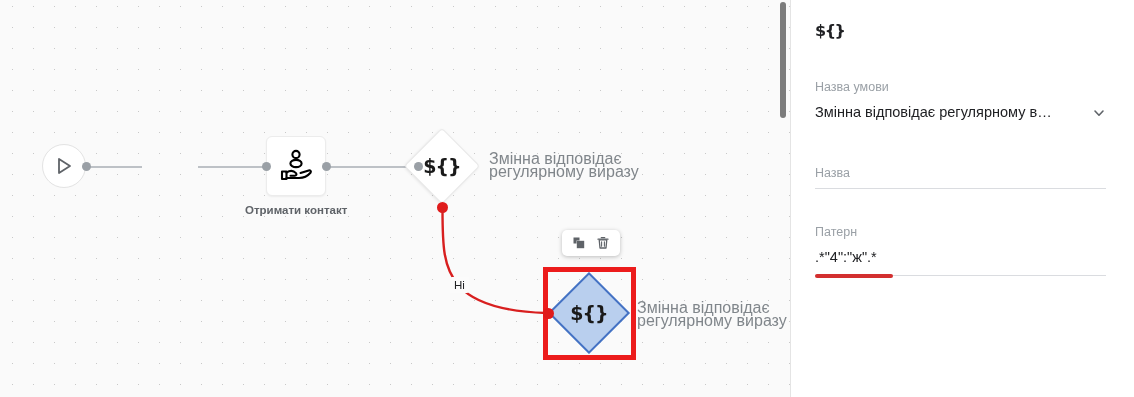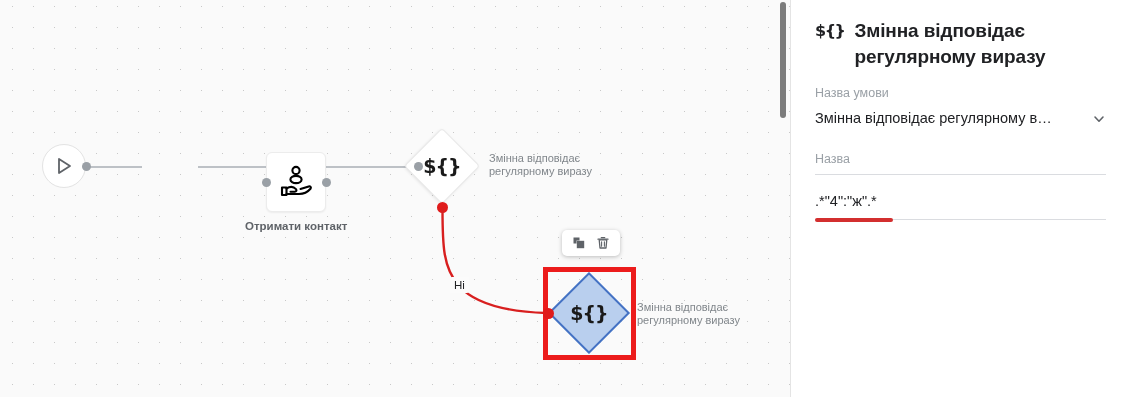--- a/index.html
+++ b/index.html
@@ -97,21 +97,21 @@
     position: absolute;
     font-family: "DejaVu Sans", sans-serif;
     font-weight: 700;
     font-size: 19px;
     color: #1a1a1a;
     letter-spacing: -1px;
     pointer-events: none;
   }
   .side-caption {
     position: absolute;
-    font-size: 11px;
+    font-size: 16px;
     line-height: 13px;
     color: #80868b;
     white-space: nowrap;
   }
 
   
   .selected-frame {
     position: absolute;
     border: 5px solid #ec1c1c;
     background: transparent;
@@ -190,21 +190,21 @@
     flex: 0 0 auto;
   }
   .panel-title {
     font-size: 19px;
     font-weight: 700;
     color: #202124;
     line-height: 26px;
     letter-spacing: -0.1px;
   }
 
-  .field { margin-top: 16px; position: relative; }
+  .field { margin-top: 36px; position: relative; }
   .field-label {
     font-size: 12.5px;
     color: #9aa0a6;
     margin-bottom: 8px;
     display: block;
   }
   .field-value {
     font-size: 14.5px;
     color: #202124;
     line-height: 20px;
@@ -252,21 +252,21 @@
     <div class="node-abs" style="left:42px; top:144px;">
       <div class="start-node">
         <svg class="play-tri" width="20" height="20" viewBox="0 0 20 20">
           <path d="M5 3 L16 10 L5 17 Z" fill="none" stroke="#5f6368" stroke-width="1.8" stroke-linejoin="round"></path>
         </svg>
       </div>
       <div class="port" style="left:40px; top:17.5px;"></div>
     </div>
 
 
-    <div class="node-abs" style="left:266px; top:152px;font-weight:bold;">
+    <div class="node-abs" style="left:266px; top:136px;font-weight:bold;">
       <div class="box-node">
         <svg width="38" height="38" viewBox="0 0 38 38">
           <circle cx="19" cy="7.5" r="3.6" fill="none" stroke="#000" stroke-width="2.1"></circle>
           <ellipse cx="19" cy="16.5" rx="5.6" ry="3.6" fill="none" stroke="#000" stroke-width="2.1"></ellipse>
           <path d="M5 24.5 h4.5 v7.5 H5 z" fill="none" stroke="#000" stroke-width="2.1" stroke-linejoin="round"></path>
           <path d="M9.5 25.5 c4-2.5 7.5-1.5 9.5 0.6 c1 1.1 0.3 2.6-1.2 2.6 h-4.3" fill="none" stroke="#000" stroke-width="2.1" stroke-linecap="round" stroke-linejoin="round"></path>
           <path d="M9.5 31 h12.5 c5 0 9-2.3 11.5-5.2 c1-1.2-0.2-2.9-1.8-2.4 l-8.2 2.6" fill="none" stroke="#000" stroke-width="2.1" stroke-linecap="round" stroke-linejoin="round"></path>
         </svg>
       </div>
       <div class="port" style="left:-4.5px; top:25.5px;"></div>
@@ -321,39 +321,39 @@
 
     <div class="canvas-scrollbar"></div>
   </div>
 
   <div class="divider"></div>
 
   <div class="panel">
 
     <div class="panel-header">
       <div class="panel-header-icon">${}</div>
-      <div class="panel-title">Змінна відповідає регулярному виразу</div>
     </div>
 
     <div class="field no-rule">
       <span class="field-label">Назва умови</span>
       <div class="select-row">
         <div class="field-value">Змінна відповідає регулярному в…</div>
         <span class="chevron">
           <svg width="14" height="14" viewBox="0 0 14 14">
             <path d="M3 5 L7 9.2 L11 5" fill="none" stroke="#5f6368" stroke-width="1.6" stroke-linecap="round" stroke-linejoin="round"></path>
           </svg>
         </span>
       </div>
     </div>
 
     <div class="field">
       <span class="field-label">Назва</span>
       <div class="field-underline"></div>
     </div>
 
     <div class="field">
+      <span class="field-label">Патерн</span>
       <div class="field-value">.*"4":"ж".*</div>
       <div class="field-underline error-track"></div>
     </div>
 
   </div>
 </div>
 
 </body></html>

